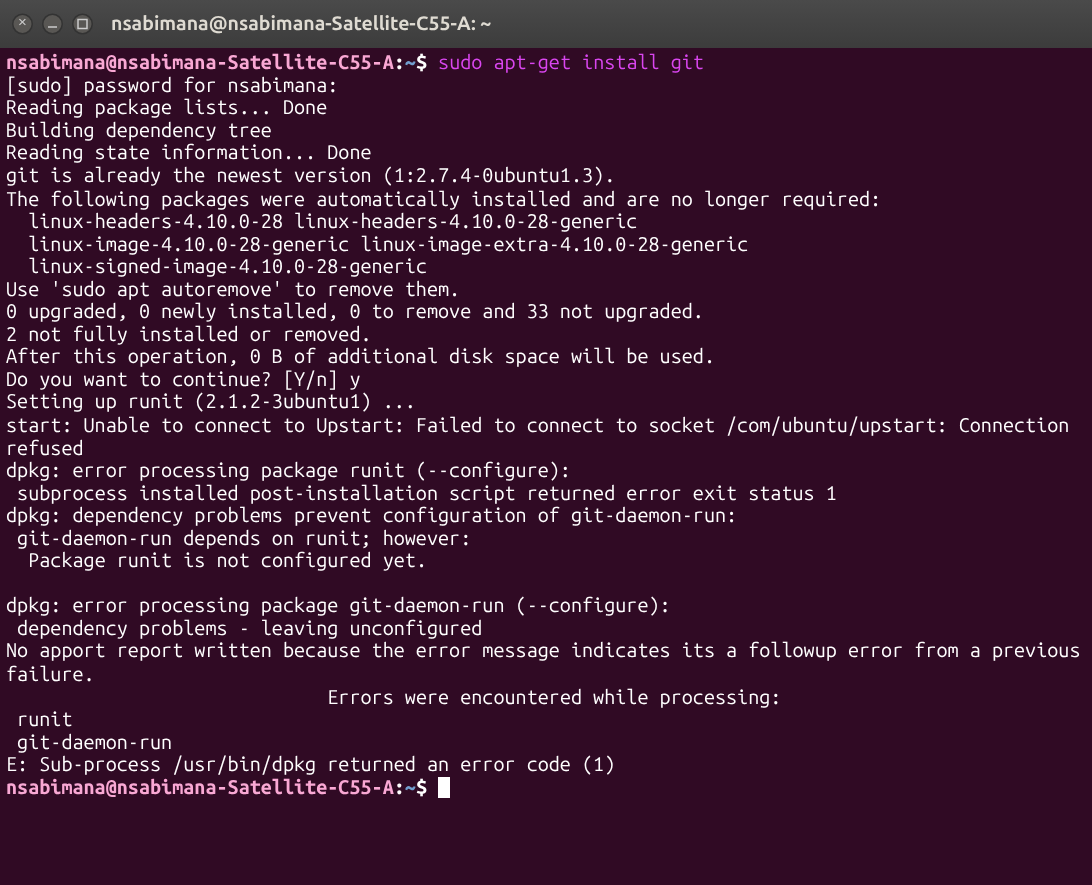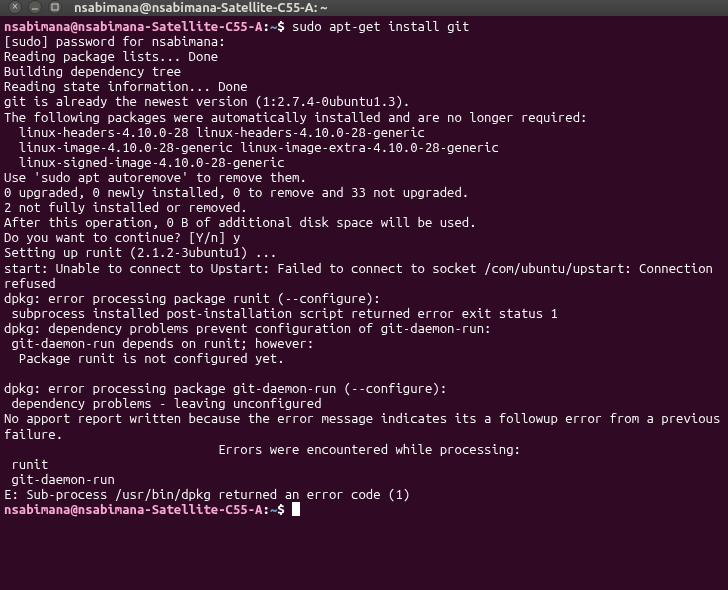--- a/index.html
+++ b/index.html
@@ -7,22 +7,22 @@
       font-family: "Ubuntu Mono", "DejaVu Sans Mono", monospace;
       background: #300a24;
       width: 728px;
       height: 590px;
       overflow: hidden;
     }
     .titlebar {
       background: linear-gradient(to bottom, #4a4a4a, #3c3c3c);
       height: 16px;
       display: flex;
-      align-items: flex-start;
-      padding: 0 8px;
+      align-items: center;
+      padding: 16px 8px;
       gap: 6px;
     }
     .window-btn {
       width: 14px;
       height: 14px;
       border-radius: 50%;
       display: inline-block;
       position: relative;
     }
     .close-btn { background: #595754; border: 1px solid #333; }
@@ -65,21 +65,21 @@
       padding: 3px 4px;
       font-size: 13.2px;
       line-height: 15.1px;
       white-space: pre-wrap;
       word-break: break-all;
       color: #ffffff;
     }
     .prompt-user { color: #f9a8d4; font-weight: bold; }
     .prompt-colon { color: #ffffff; font-weight: bold;}
     .prompt-path { color: #729fcf; font-weight: bold; }
-    .cmd { color: #ffffff; }
+    .cmd { color: #d946ef; }
     .cursor {
       display: inline-block;
       width: 8px;
       height: 14px;
       background: #ffffff;
       vertical-align: text-bottom;
     }
   </style>
 </head>
 <body>

